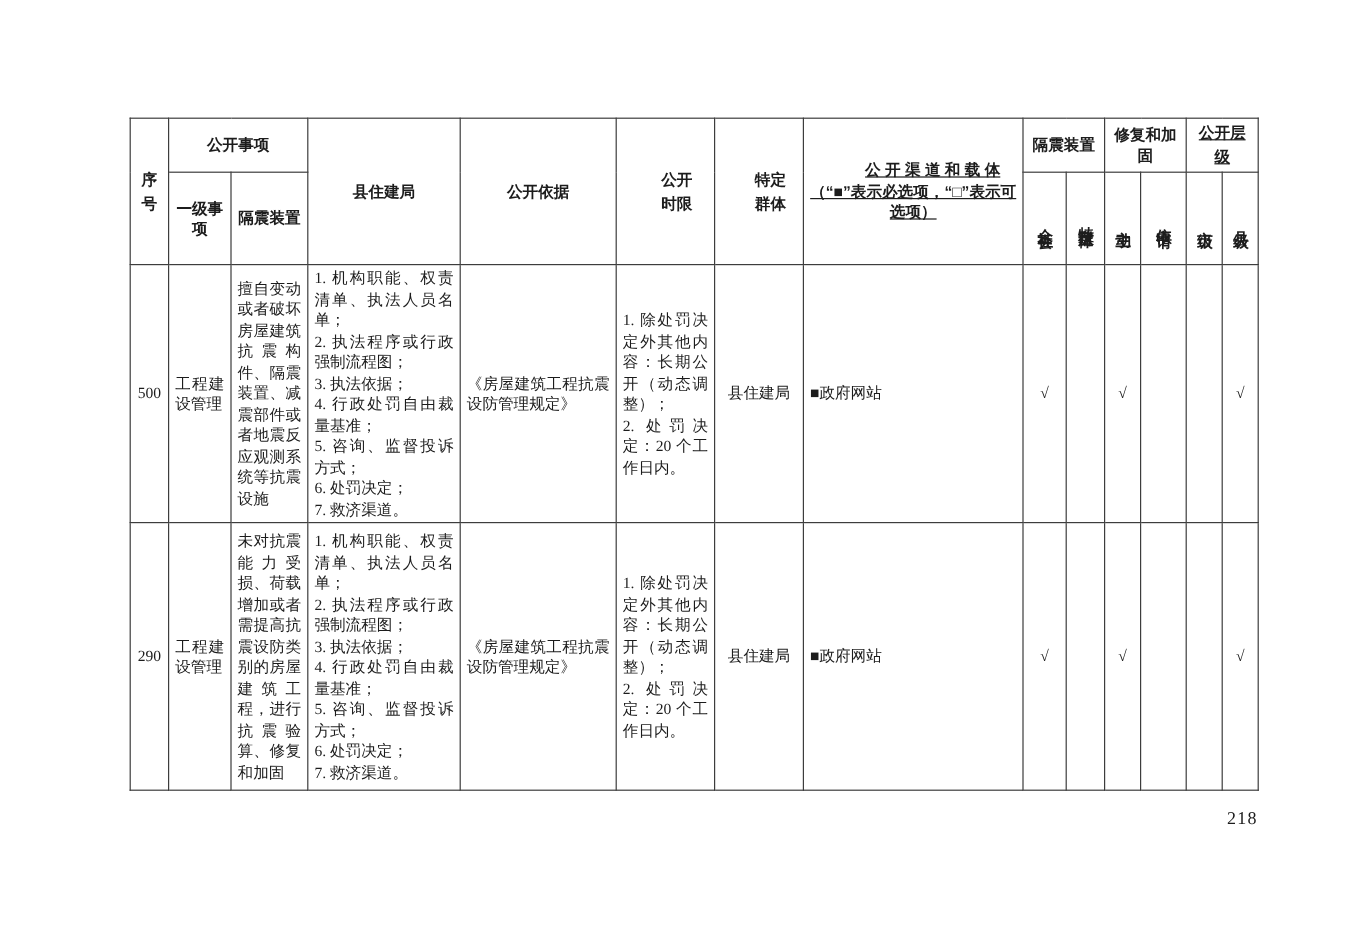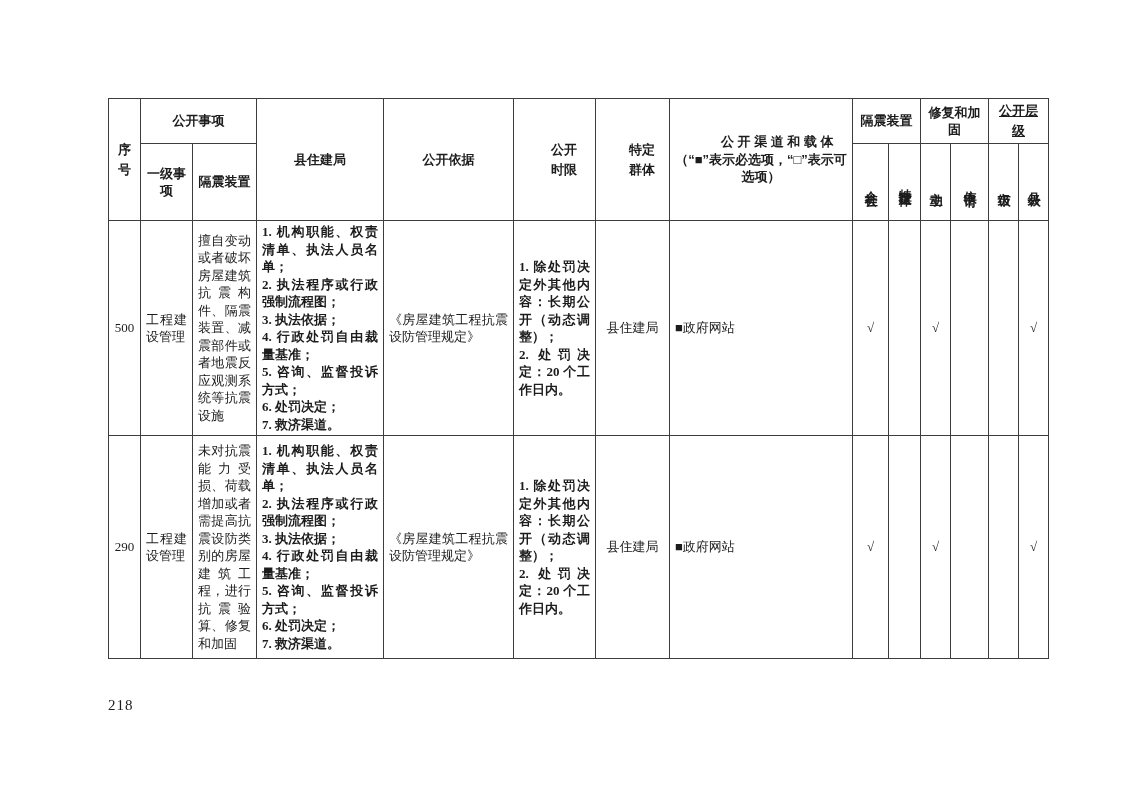--- a/index.html
+++ b/index.html
@@ -46,36 +46,36 @@
     text-orientation:upright;
     display:inline-block;
     letter-spacing:2px;
     line-height:1.1;
   }
   th.channel-hd{
     text-align:justify;
     text-indent:2.5em;
     padding:2px 8px;
     font-weight:bold;
+    text-decoration:underline;
   }
   td.c-center{text-align:center;}
   td.c-justify{text-align:justify;padding:3px 5px;}
   td.c-prelines{
     white-space:pre-line;
     text-align:justify;
     padding:3px 6px;
-    font-weight:bold;
   }
   td.c-channel{text-align:left;padding:3px 7px;}
   td.c-check{text-align:center;font-size:14px;padding:0;}
   .pageno{
     position:absolute;
     left:108px;width:940px;
-    top:697px;
-    text-align:left;
+    top:675px;
+    text-align:right;
     font-size:15px;
     letter-spacing:1px;
   }
 </style>
 </head>
 <body>
 
 <div class="page">
 
   <table class="disclosure">

